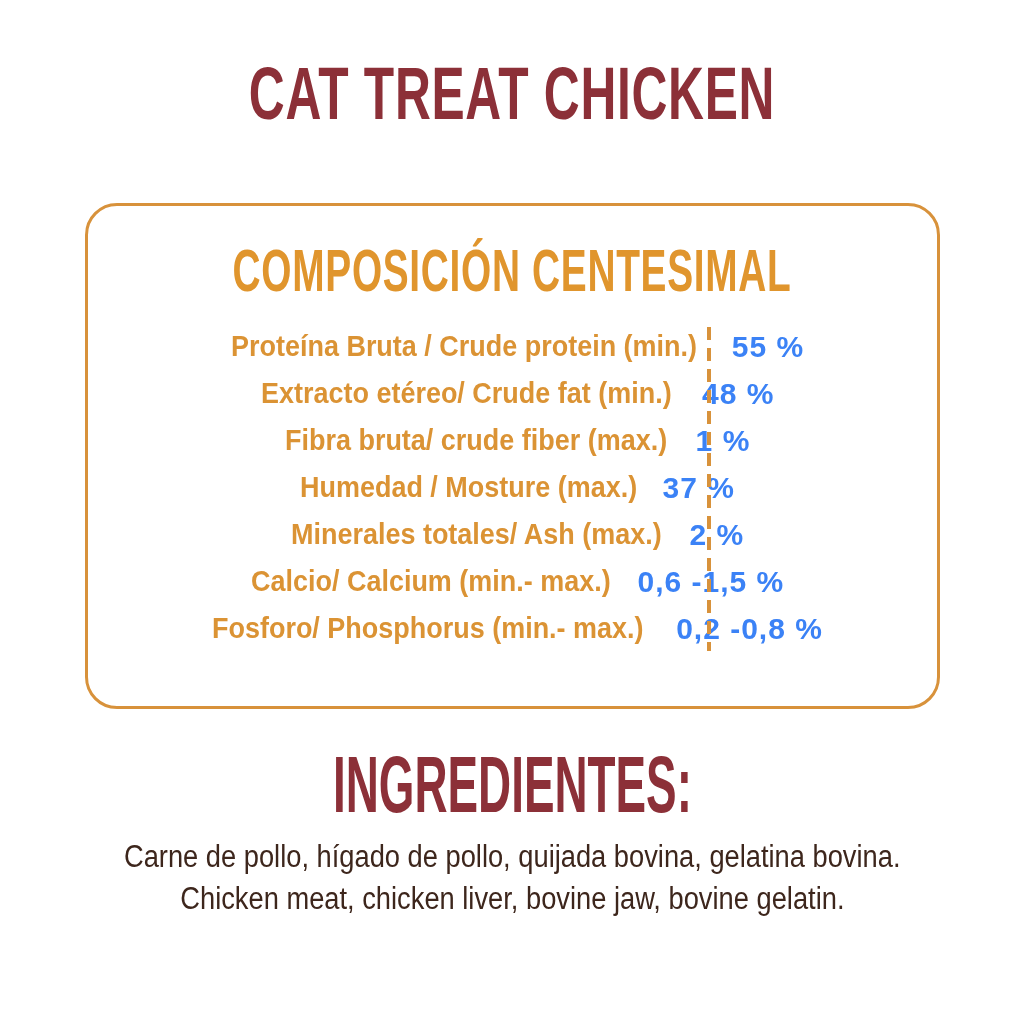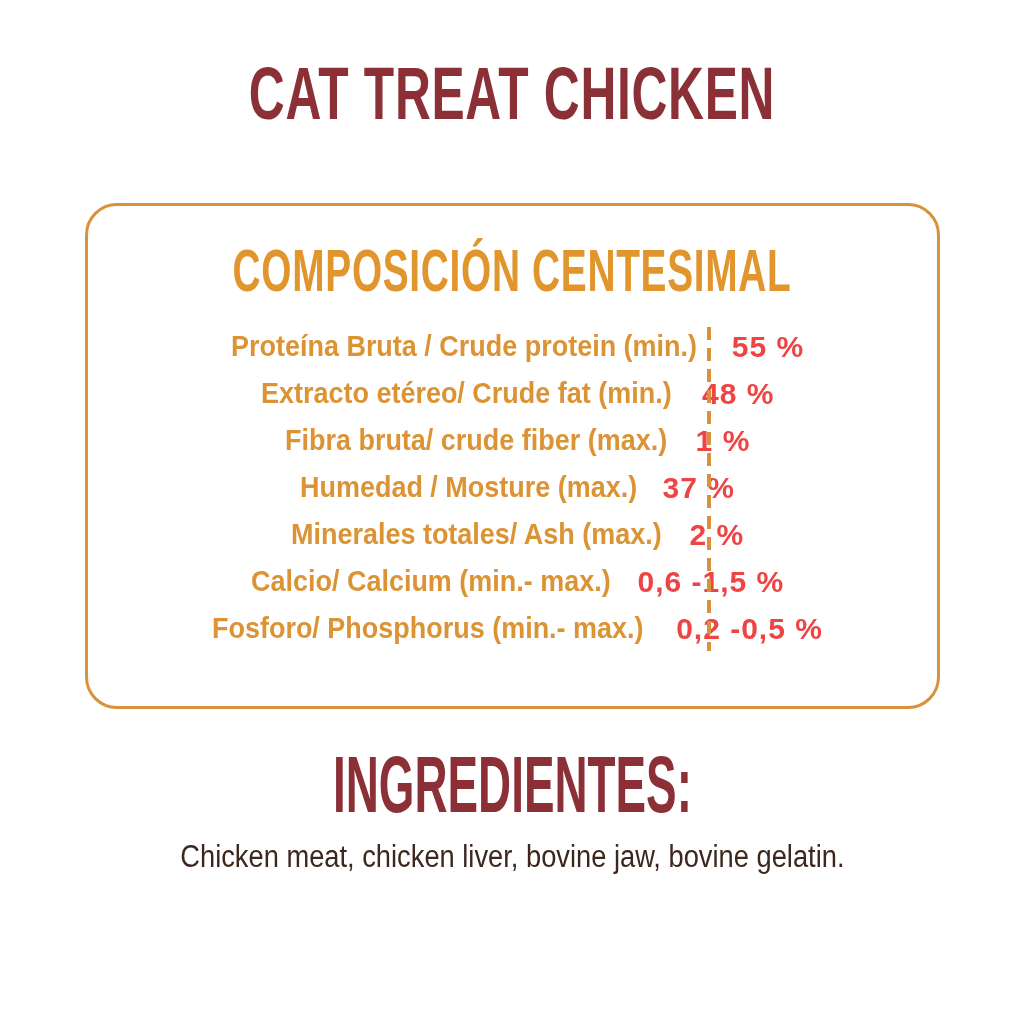--- a/index.html
+++ b/index.html
@@ -80,21 +80,21 @@
     font-weight: bold;
     color: #DB9334;
     transform: scaleX(0.93);
     transform-origin: left center;
   }
   .comp-row .row-value {
     display: inline-block;
     white-space: nowrap;
     font-size: 30px;
     font-weight: bold;
-    color: #ef4444;
+    color: #3b82f6;
     letter-spacing: 1px;
   }
   .divider-dashed {
     position: absolute;
     top: 4px;
     left: 619px;
     width: 4px;
     height: 324px;
     background: repeating-linear-gradient(
       to bottom,
@@ -170,28 +170,31 @@
       <div class="comp-row">
         <span class="row-label">Minerales totales/ Ash (max.)</span>
         <span class="row-value">2 %</span>
       </div>
       <div class="comp-row">
         <span class="row-label">Calcio/ Calcium  (min.- max.)</span>
         <span class="row-value">0,6 -1,5 %</span>
       </div>
       <div class="comp-row">
         <span class="row-label">Fosforo/ Phosphorus  (min.- max.)</span>
-        <span class="row-value">0,2 -0,5 %</span>
+        <span class="row-value">0,2 -0,8 %</span>
       </div>
     </div>
   </div>
 
   <div class="ingredients-heading">
     <span class="squeeze">INGREDIENTES:</span>
   </div>
 
   <div class="ingredients-text">
     <div class="line">
+      <span class="squeeze">Carne de pollo, hígado de pollo, quijada bovina, gelatina bovina.</span>
+    </div>
+    <div class="line">
       <span class="squeeze">Chicken meat, chicken liver, bovine jaw, bovine gelatin.</span>
     </div>
   </div>
 
 </div>
 
 </body></html>

